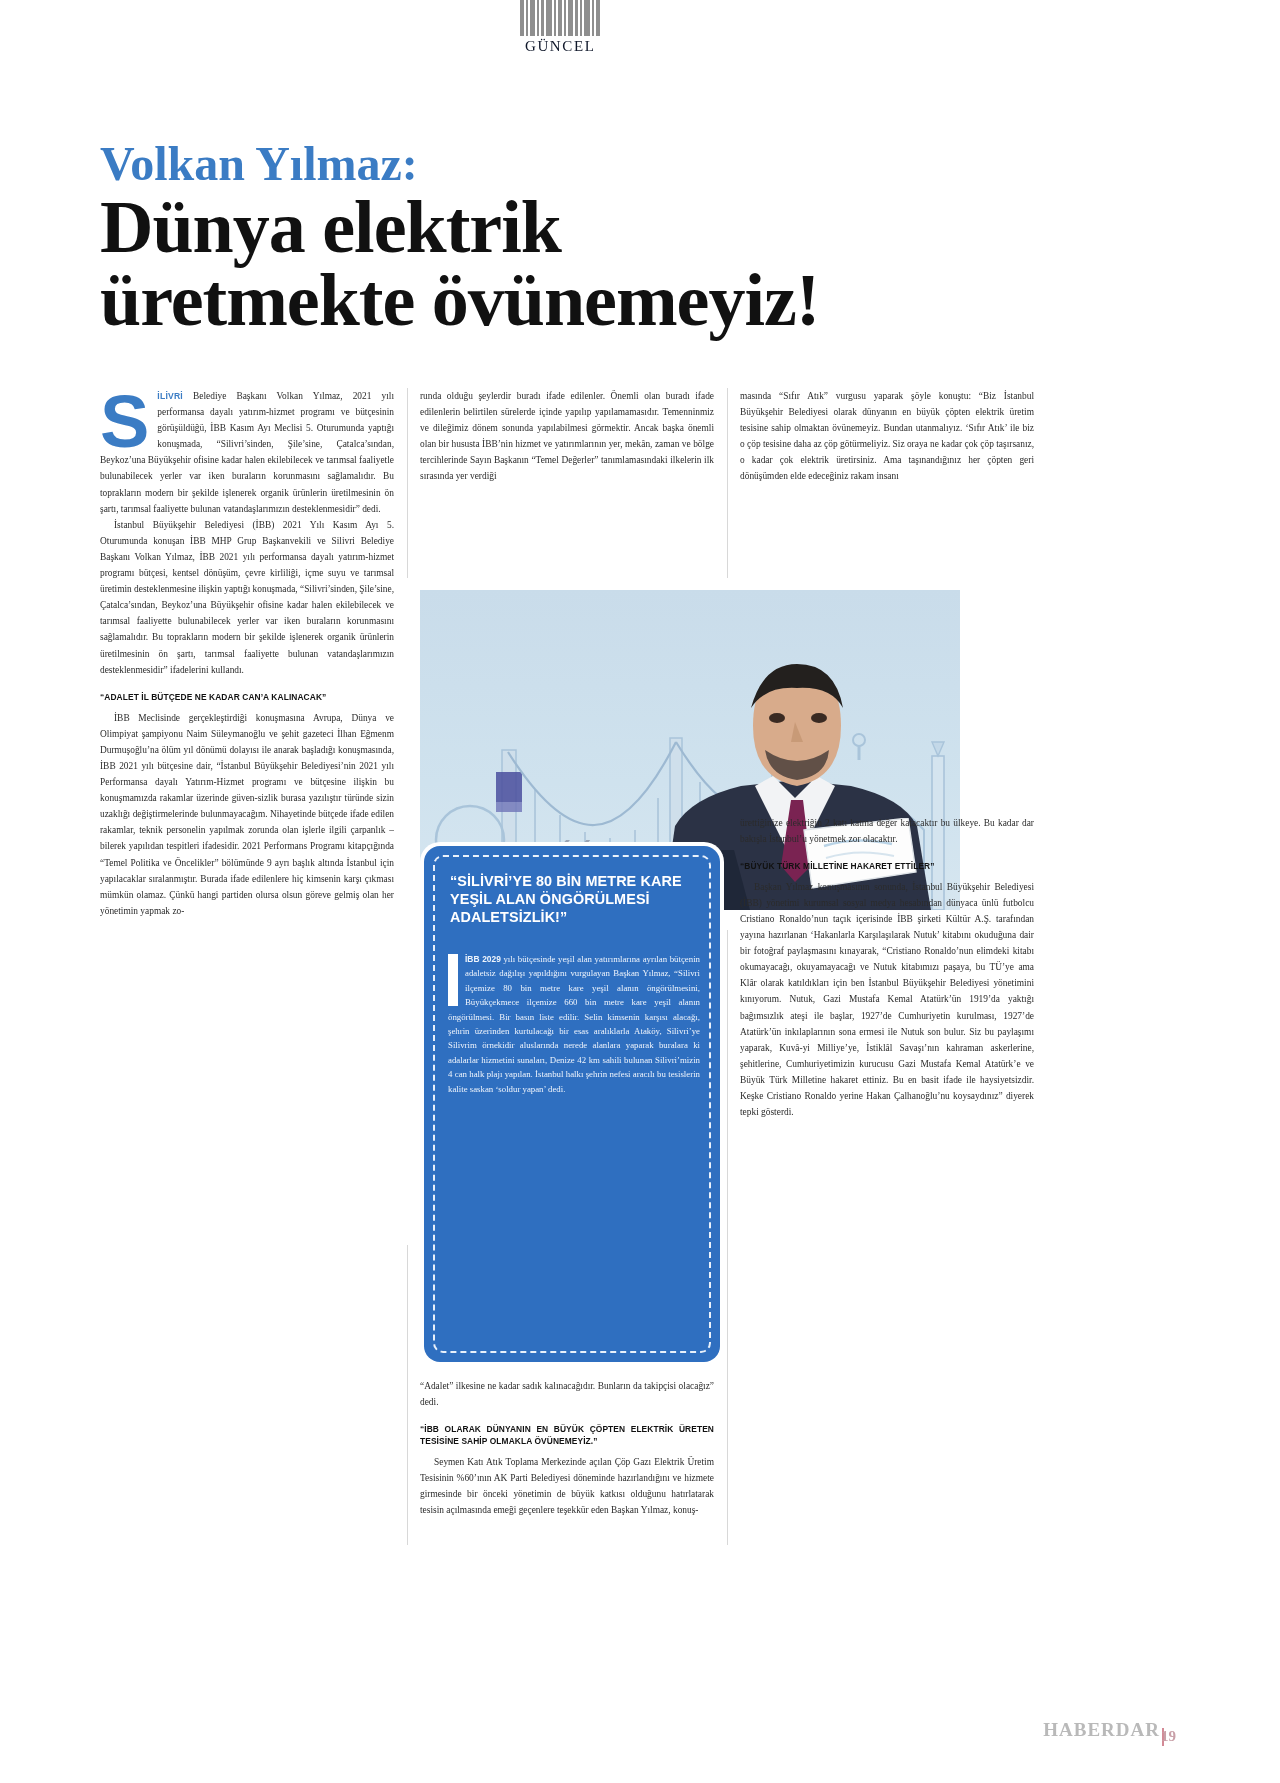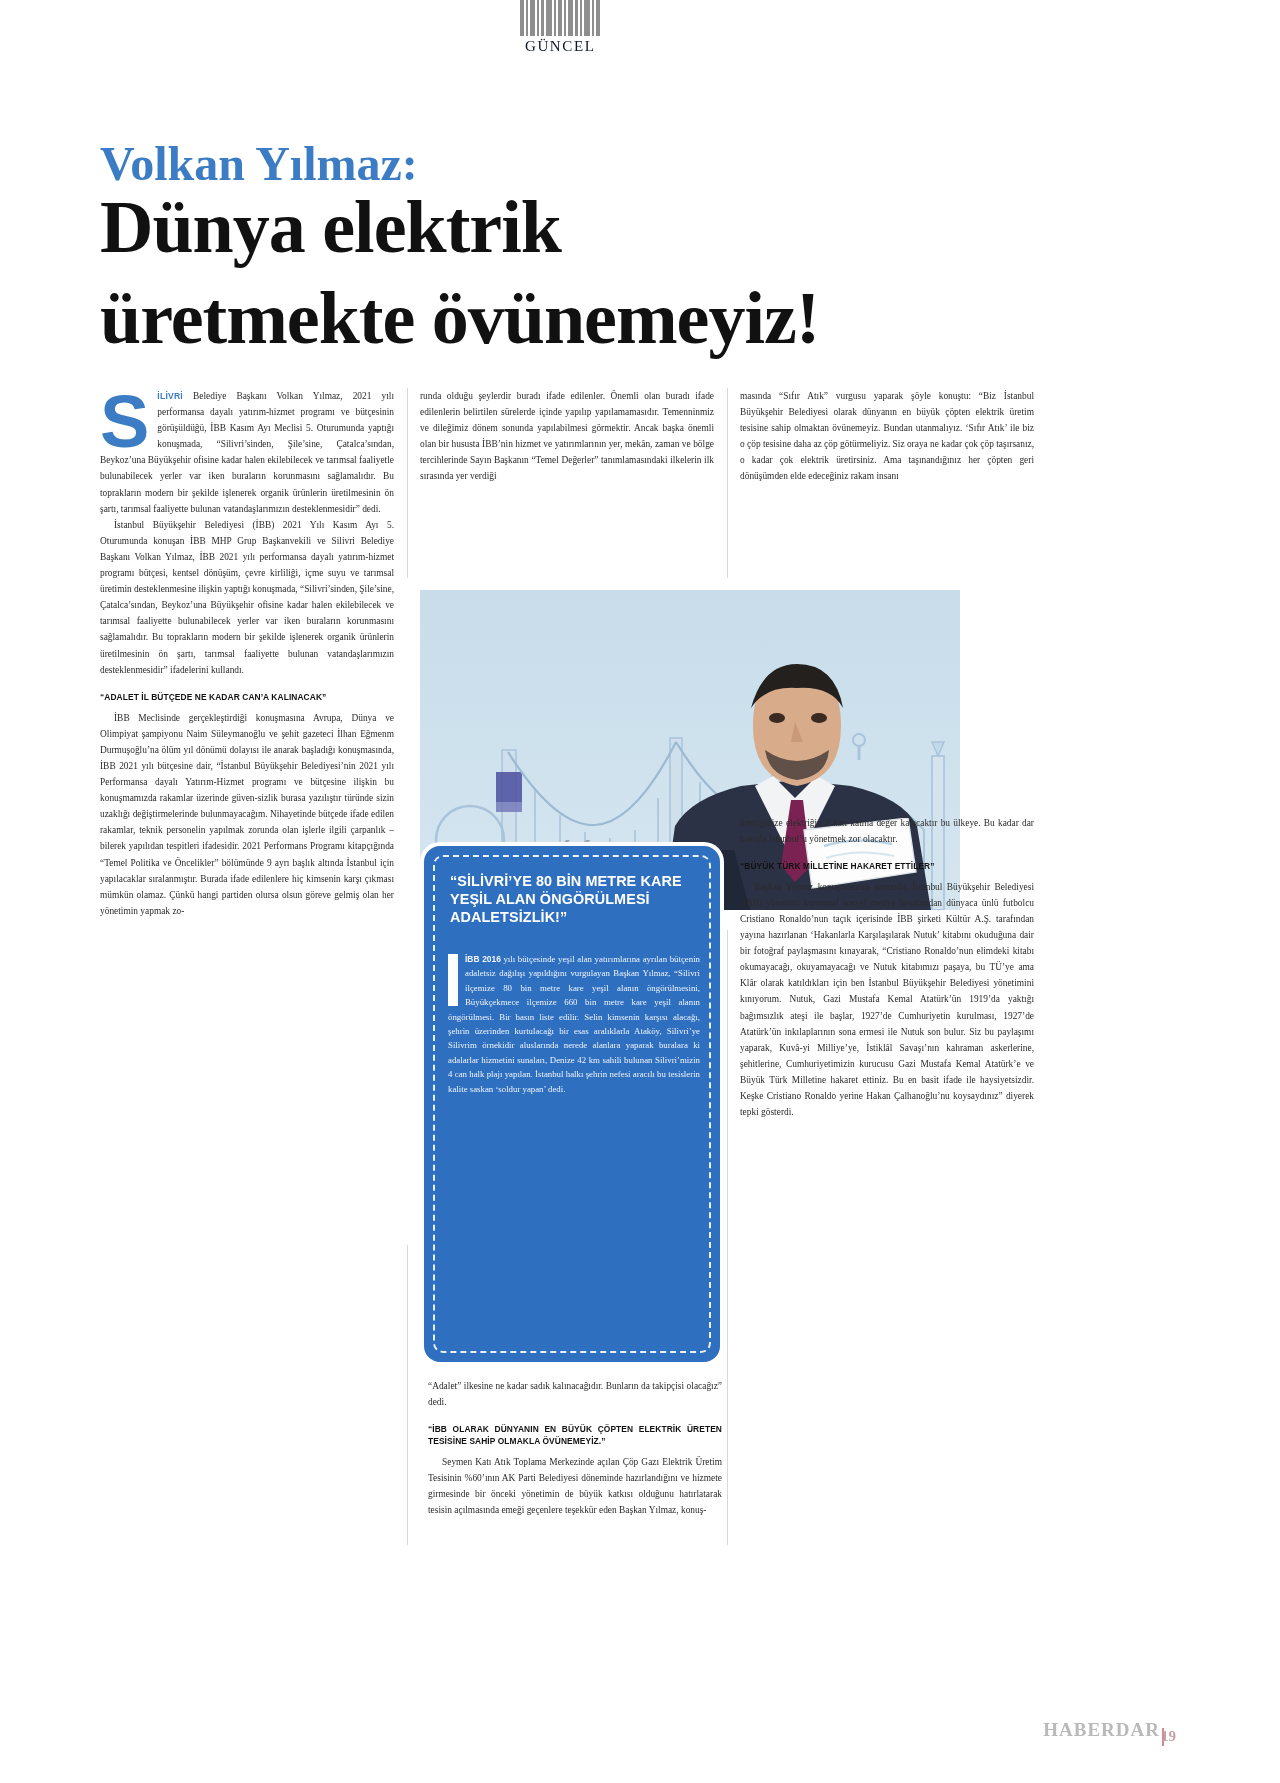--- a/index.html
+++ b/index.html
@@ -34,21 +34,21 @@
   }
   .hl-line{
     font-family:"Liberation Serif", serif;
     font-weight:700;
     line-height:0.98;
     letter-spacing:-1px;
     margin:0;
   }
   .hl-1{font-size:48px; color:#3b7cc4; letter-spacing:0px;}
   .hl-2{font-size:74px; color:#111111; margin-top:4px;}
-  .hl-3{font-size:74px; color:#111111; margin-top:18px;}
+  .hl-3{font-size:74px; color:#111111; margin-top:0;}
 
   
   .col{
     position:absolute;
     top:388px;
     width:294px;
     font-size:9.4px;
     line-height:16.1px;
     text-align:justify;
     color:#2b2b2b;
@@ -286,26 +286,26 @@
     <path d="M4 12 L108 0 L116 54 L12 70 Z" fill="#fdfdfd" stroke="#dfe4e8" stroke-width="1.4"></path>
     <path d="M24 28 Q56 18 92 26" stroke="#b9d3e6" stroke-width="2.6" fill="none"></path>
     <path d="M26 40 Q58 30 94 38" stroke="#d6e4ee" stroke-width="2" fill="none"></path>
   </svg>
 </div>
 
 <div class="callout">
   <div class="dash"></div>
   <div class="callout-title">“SİLİVRİ’YE 80 BİN METRE KARE YEŞİL ALAN ÖNGÖRÜLMESİ ADALETSİZLİK!”</div>
   <div class="callout-body">
-    <span class="cap"></span><b class="lead">İBB 2016</b>
+    <span class="cap"></span><b class="lead">İBB 2029</b>
     <span>yılı bütçesinde yeşil alan yatırımlarına ayrılan bütçenin adaletsiz dağılışı yapıldığını vurgulayan Başkan Yılmaz, “Silivri ilçemize 80 bin metre kare yeşil alanın öngörülmesini, Büyükçekmece ilçemize 660 bin metre kare yeşil alanın öngörülmesi. Bir basın liste edilir. Selin kimsenin karşısı alacağı, şehrin üzerinden kurtulacağı bir esas aralıklarla Ataköy, Silivri’ye Silivrim örnekidir aluslarında nerede alanlara yaparak buralara ki adalarlar hizmetini sunaları, Denize 42 km sahili bulunan Silivri’mizin 4 can halk plajı yapılan. İstanbul halkı şehrin nefesi aracılı bu tesislerin kalite saskan ‘soldur yapan’ dedi.</span>
   </div>
 </div>
 
-<div class="col" style="left:420px;top:1378px;height:340px;margin-left:8px;">
+<div class="col" style="left:420px;top:1378px;height:340px;">
   <p class="noind"><span>“Adalet” ilkesine ne kadar sadık kalınacağıdır. Bunların da takipçisi olacağız” dedi.</span></p>
   <span class="subhead">“İBB OLARAK DÜNYANIN EN BÜYÜK ÇÖPTEN ELEKTRİK ÜRETEN TESİSİNE SAHİP OLMAKLA ÖVÜNEMEYİZ.”</span>
   <p><span>Seymen Katı Atık Toplama Merkezinde açılan Çöp Gazı Elektrik Üretim Tesisinin %60’ının AK Parti Belediyesi döneminde hazırlandığını ve hizmete girmesinde bir önceki yönetimin de büyük katkısı olduğunu hatırlatarak tesisin açılmasında emeği geçenlere teşekkür eden Başkan Yılmaz, konuş-</span></p>
 </div>
 
 <div class="col col-3" style="height:1330px;">
   <p class="noind"><span>masında “Sıfır Atık” vurgusu yaparak şöyle konuştu: “Biz İstanbul Büyükşehir Belediyesi olarak dünyanın en büyük çöpten elektrik üretim tesisine sahip olmaktan övünemeyiz. Bundan utanmalıyız. ‘Sıfır Atık’ ile biz o çöp tesisine daha az çöp götürmeliyiz. Siz oraya ne kadar çok çöp taşırsanız, o kadar çok elektrik üretirsiniz. Ama taşınandığınız her çöpten geri dönüşümden elde edeceğiniz rakam insanı</span></p>
   <div style="height:330px;"></div>
   <p class="noind"><span>ürettiğinize elektriğin 2 katı katma değer katacaktır bu ülkeye. Bu kadar dar bakışla İstanbul’u yönetmek zor olacaktır.</span></p>
   <span class="subhead">“BÜYÜK TÜRK MİLLETİNE HAKARET ETTİLER”</span>

